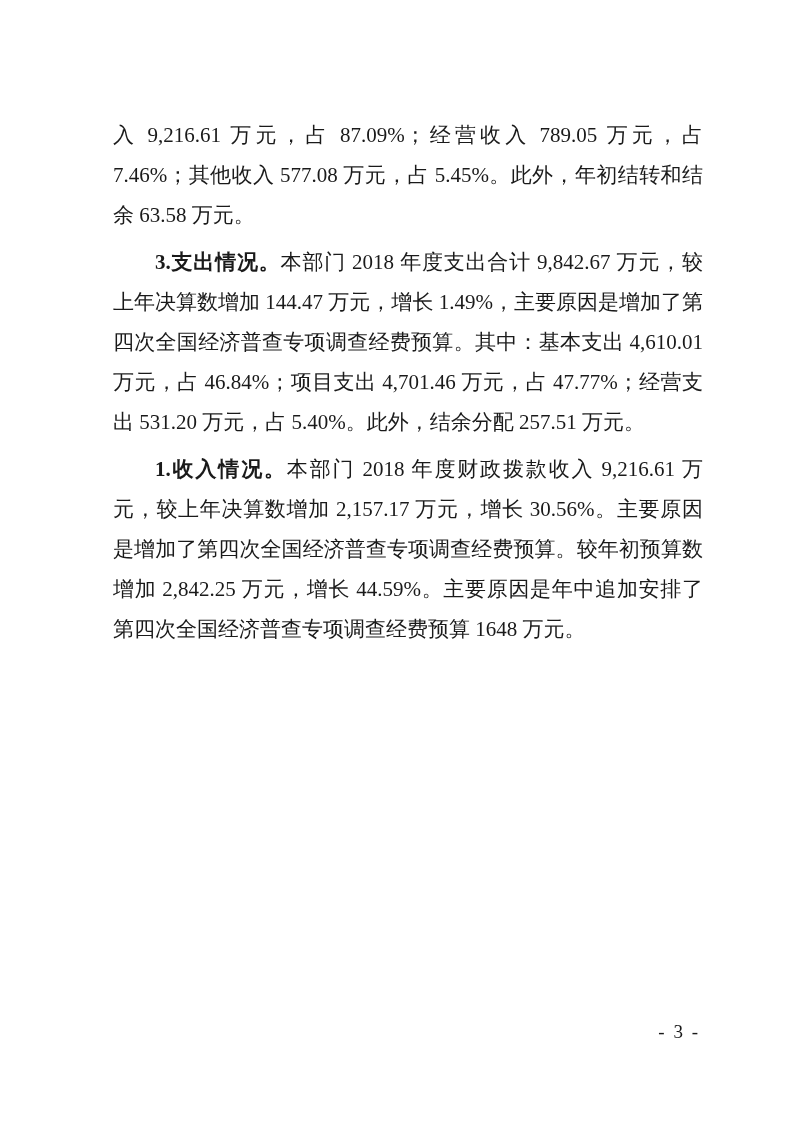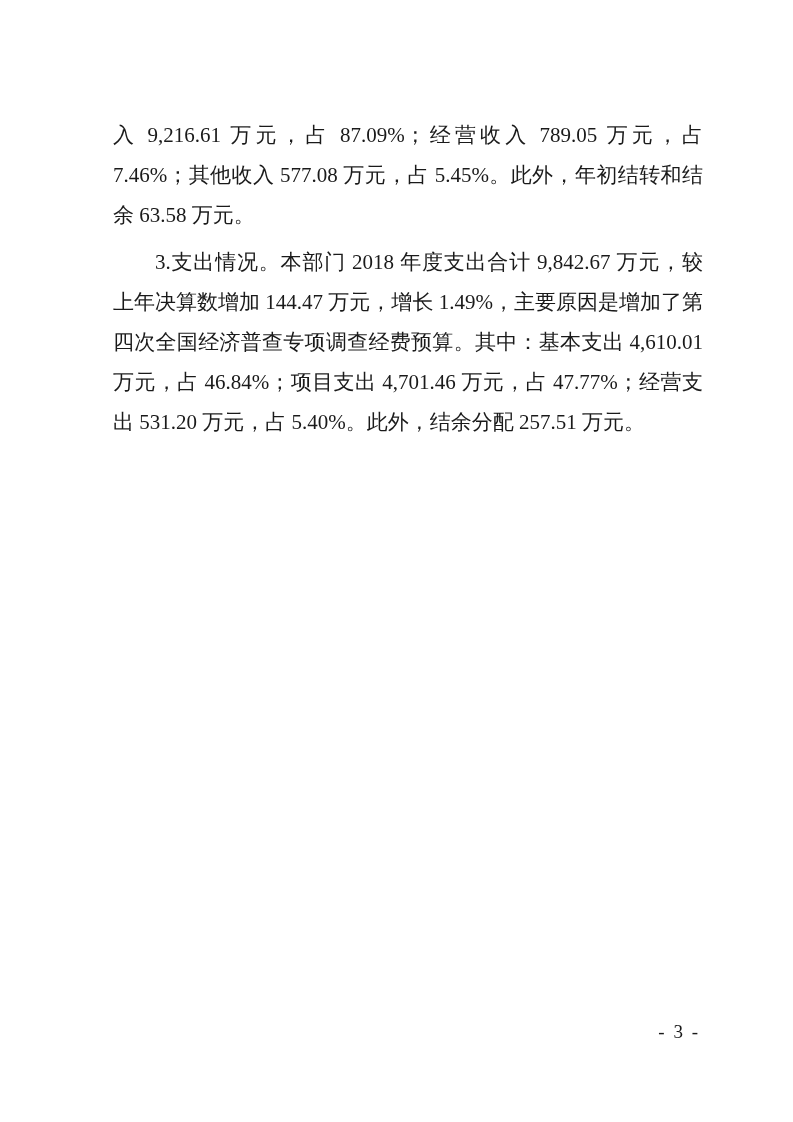--- a/index.html
+++ b/index.html
@@ -27,34 +27,35 @@
     text-justify: inter-ideograph;
   }
   .doc-body p.para {
     margin: 8px;
     padding: 0;
   }
   .doc-body p.para.indent {
     text-indent: 42px;
   }
   .run { font-weight: normal; }
-  .run.bold { font-weight: normal; }
+  .run.bold { font-weight: bold; }
   .page-number {
     position: absolute;
     top: 1019px;
     right: 93px;
     font-size: 19px;
     line-height: 26px;
     color: #1a1a1a;
     letter-spacing: 2px;
     font-family: "Liberation Serif", "DejaVu Serif", serif;
   }
 </style>
 </head>
 <body>
 
 <div class="page">
   <div class="doc-body">
       <p class="para"><span class="run">入 9,216.61 万元，占 87.09%；经营收入 789.05 万元，占 7.46%；其他收入 577.08 万元，占 5.45%。此外，年初结转和结余 63.58 万元。</span></p>
       <p class="para indent"><span class="run bold">3.支出情况。</span><span class="run">本部门 2018 年度支出合计 9,842.67 万元，较上年决算数增加 144.47 万元，增长 1.49%，主要原因是增加了第四次全国经济普查专项调查经费预算。其中：基本支出 4,610.01 万元，占 46.84%；项目支出 4,701.46 万元，占 47.77%；经营支出 531.20 万元，占 5.40%。此外，结余分配 257.51 万元。</span></p>
+      <p class="para indent"><span class="run bold">1.收入情况。</span><span class="run">本部门 2018 年度财政拨款收入 9,216.61 万元，较上年决算数增加 2,157.17 万元，增长 30.56%。主要原因是增加了第四次全国经济普查专项调查经费预算。较年初预算数增加 2,842.25 万元，增长 44.59%。主要原因是年中追加安排了第四次全国经济普查专项调查经费预算 1648 万元。</span></p>
     </div>
   <div class="page-number">- 3 -</div>
 </div>
 
 </body></html>

